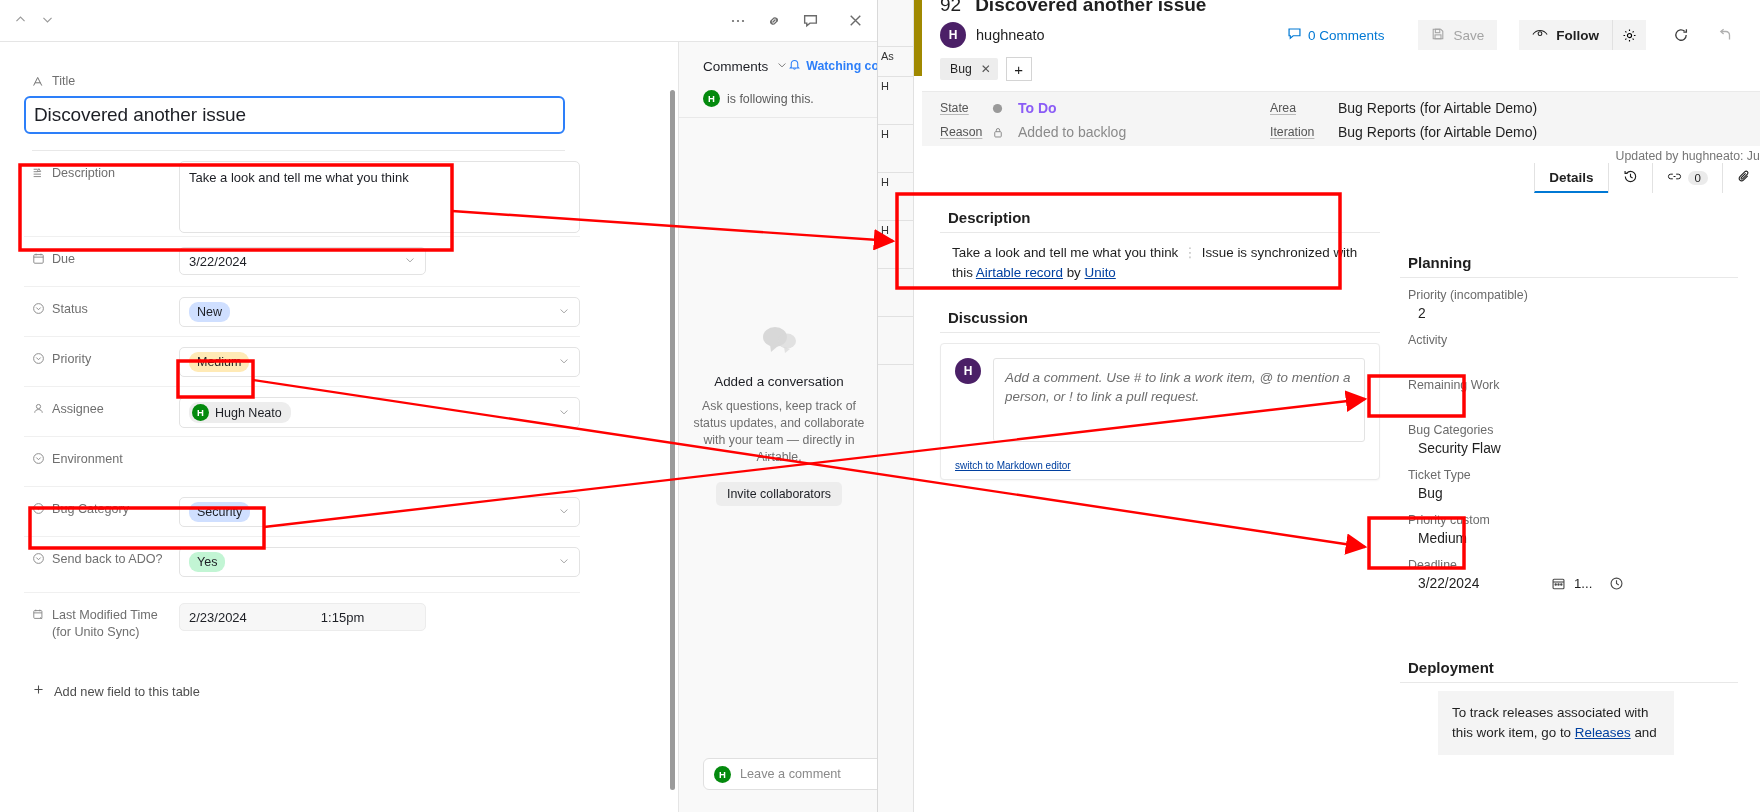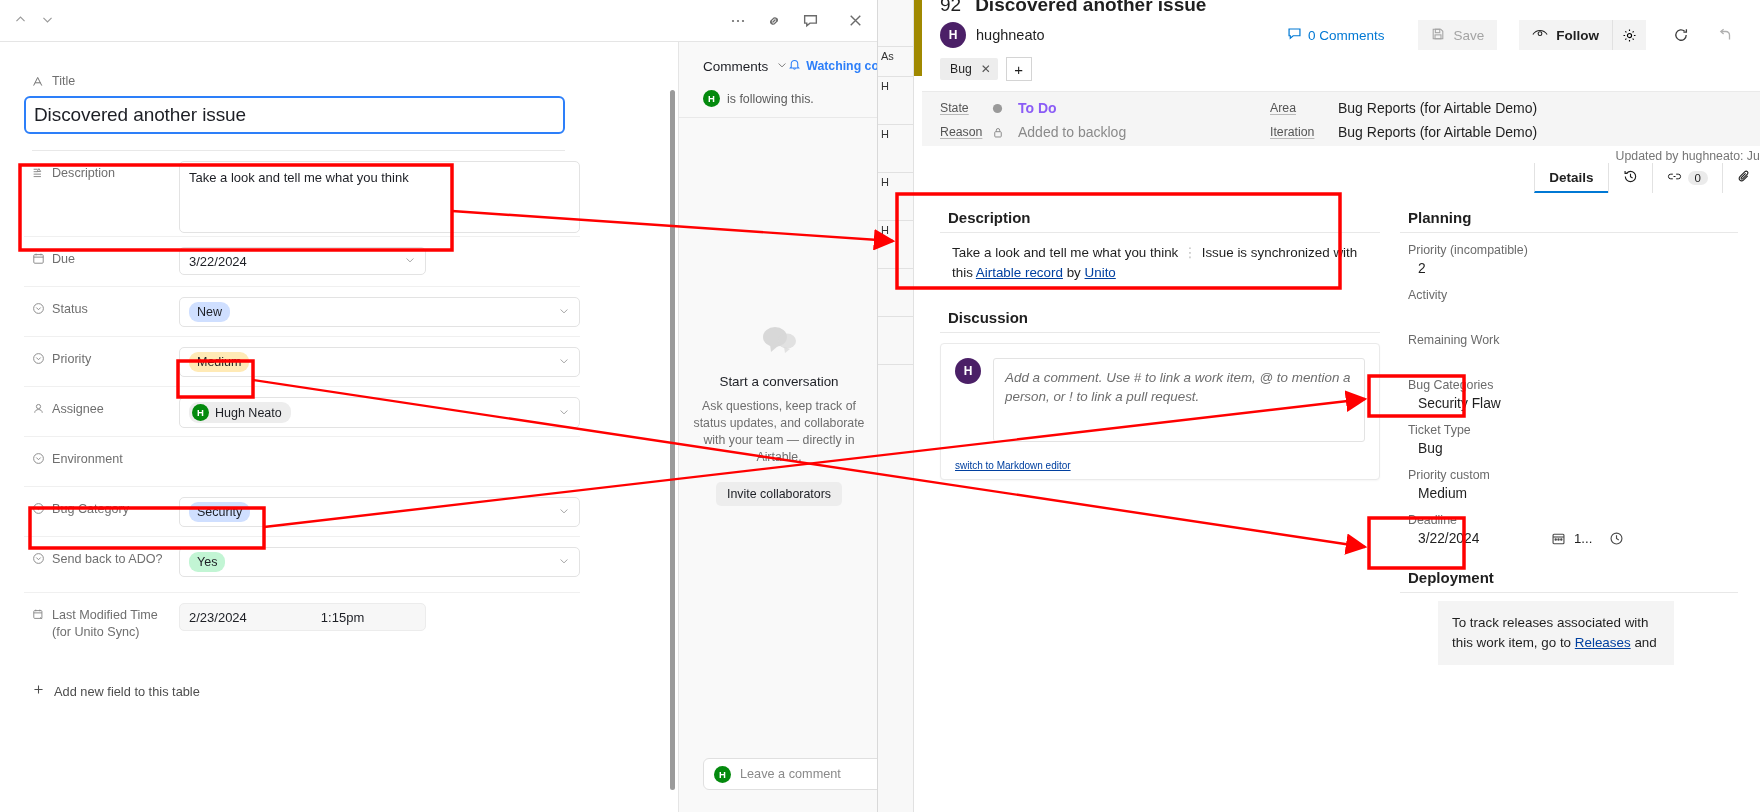--- a/index.html
+++ b/index.html
@@ -243,21 +243,21 @@
   }
   #ado-comment-box{
     flex:1; min-height:84px; border:1px solid #e3e3e3; border-radius:3px;
     padding:9px 11px; font-size:13.4px; color:#6e6e6e; font-style:italic; line-height:19px;
   }
   #ado-md-link{
     width:100%; text-align:left; color:#0040a0; font-size:10px;
     text-decoration:underline; cursor:pointer; padding-top:6px;
   }
 
-  .pl-h{ font-size:15px; font-weight:bold; color:#1f1f1f; padding:8px 0 6px 8px; }
+  .pl-h{ font-size:15px; font-weight:bold; color:#1f1f1f; padding:8px 0 6px 8px;margin-top:45px; }
   .pl-rule{ height:1px; background:#e8e8e8; margin-bottom:8px; }
   .pl-field{ padding:0 0 9px 8px; }
   .pl-label{ font-size:12.4px; color:#6b6b6b; line-height:18px; }
   .pl-value{ font-size:13.8px; color:#1f1f1f; padding:2px 0 0 10px; min-height:18px; }
   .pl-deadline{ display:flex; align-items:center; padding:2px 0 0 10px; gap:0; }
   .pl-deadline .dval{ font-size:13.8px; color:#1f1f1f; width:124px; }
   .pl-deadline .dicon{ color:#4a4a4a; width:32px; display:flex; justify-content:center; }
   .pl-deadline .tval{ font-size:13.2px; color:#1f1f1f; width:26px; }
   #deploy-note{
     background:#f4f4f4; margin:6px 0 0 38px; padding:12px 14px;
@@ -527,21 +527,21 @@
 
     <div id="at-empty">
       <div class="icon">
         <svg width="42" height="36" viewBox="0 0 42 36" fill="currentColor">
           <ellipse cx="17" cy="15" rx="12" ry="10"></ellipse>
           <path d="M12 22l1 8 7-6z"></path>
           <ellipse cx="29" cy="19" rx="9" ry="7.5" opacity="0.75"></ellipse>
           <path d="M26 25l1 6 5-4z" opacity="0.75"></path>
         </svg>
       </div>
-      <div class="h">Start a conversation</div>
+      <div class="h">Added a conversation</div>
       <div class="p">Ask questions, keep track of status updates, and collaborate with your team — directly in Airtable.</div>
       <div id="at-invite">Invite collaborators</div>
     </div>
 
     <div id="at-leave">
       <span class="avatar-sm">H</span>
       <span class="ph">Leave a comment</span>
 
     </div>
   </div>

